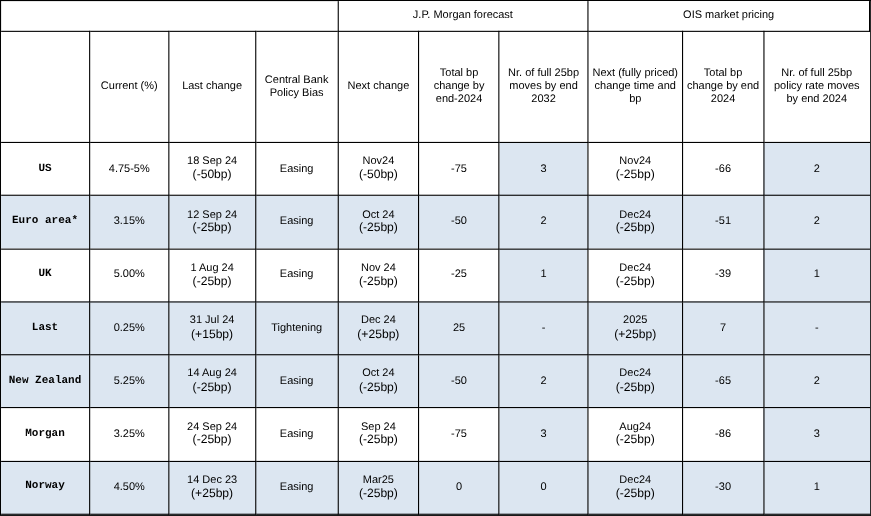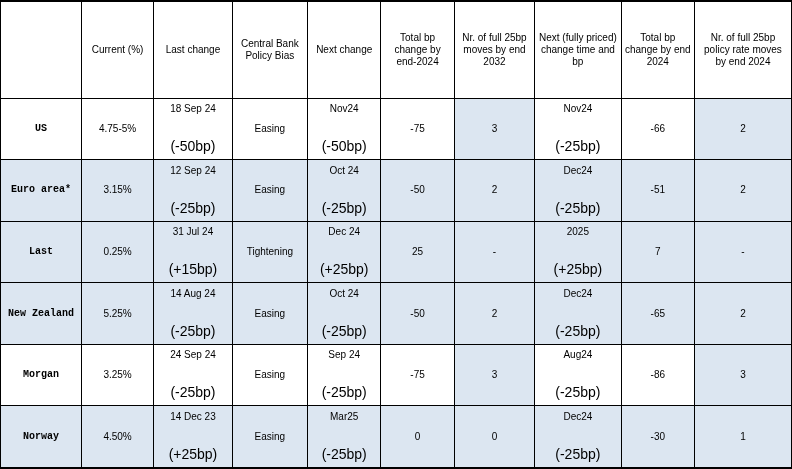--- a/index.html
+++ b/index.html
@@ -61,22 +61,21 @@
     background: #ffffff;
   }
   .band-blue {
     background: #dce6f1;
   }
   .cell-blue {
     background: #dce6f1;
   }
   .sub {
     display: block;
-    font-size: 14px;
-    margin-top: 23px;
+    font-size: 11px;
   }
   .footnote {
     text-align: left;
     font-size: 10px;
     padding-left: 5px;
     border-left: none !important;
     border-right: none !important;
     border-bottom: none !important;
   }
   .nb-top { border-top: none !important; }
@@ -95,20 +94,25 @@
       <col style="width:75px">
       <col style="width:73px">
       <col style="width:73px">
       <col style="width:80px">
       <col style="width:86px">
       <col style="width:73px">
       <col style="width:96px">
     </colgroup>
     <tbody>
 
+      <tr style="height:22px">
+        <td class="grp-blank-left" colspan="4"></td>
+        <td class="grp-head nb-top" colspan="3">J.P. Morgan forecast</td>
+        <td class="grp-head nb-top" colspan="3">OIS market pricing</td>
+      </tr>
 
       <tr style="height:82px">
         <td class="col-head nb-left"></td>
         <td class="col-head">Current (%)</td>
         <td class="col-head">Last change</td>
         <td class="col-head">Central Bank Policy Bias</td>
         <td class="col-head">Next change</td>
         <td class="col-head">Total bp change by end-2024</td>
         <td class="col-head">Nr. of full 25bp moves by end 2032</td>
         <td class="col-head">Next (fully priced) change time and bp</td>
@@ -153,20 +157,41 @@
         <td class="band-blue">-50</td>
         <td class="band-blue">2</td>
         <td class="band-blue">
           <span>Dec24</span>
           <span class="sub">(-25bp)</span>
         </td>
         <td class="band-blue">-51</td>
         <td class="band-blue nb-right">2</td>
       </tr>
 
+      <tr style="height:39px">
+        <td class="row-label band-light nb-left">UK</td>
+        <td class="band-light">5.00%</td>
+        <td class="band-light">
+          <span>1 Aug 24</span>
+          <span class="sub">(-25bp)</span>
+        </td>
+        <td class="band-light">Easing</td>
+        <td class="band-light">
+          <span>Nov 24</span>
+          <span class="sub">(-25bp)</span>
+        </td>
+        <td class="band-light">-25</td>
+        <td class="cell-blue">1</td>
+        <td class="band-light">
+          <span>Dec24</span>
+          <span class="sub">(-25bp)</span>
+        </td>
+        <td class="band-light">-39</td>
+        <td class="cell-blue nb-right">1</td>
+      </tr>
 
       <tr style="height:39px">
         <td class="row-label band-blue nb-left">Last</td>
         <td class="band-blue">0.25%</td>
         <td class="band-blue">
           <span>31 Jul 24</span>
           <span class="sub">(+15bp)</span>
         </td>
         <td class="band-blue">Tightening</td>
         <td class="band-blue">

